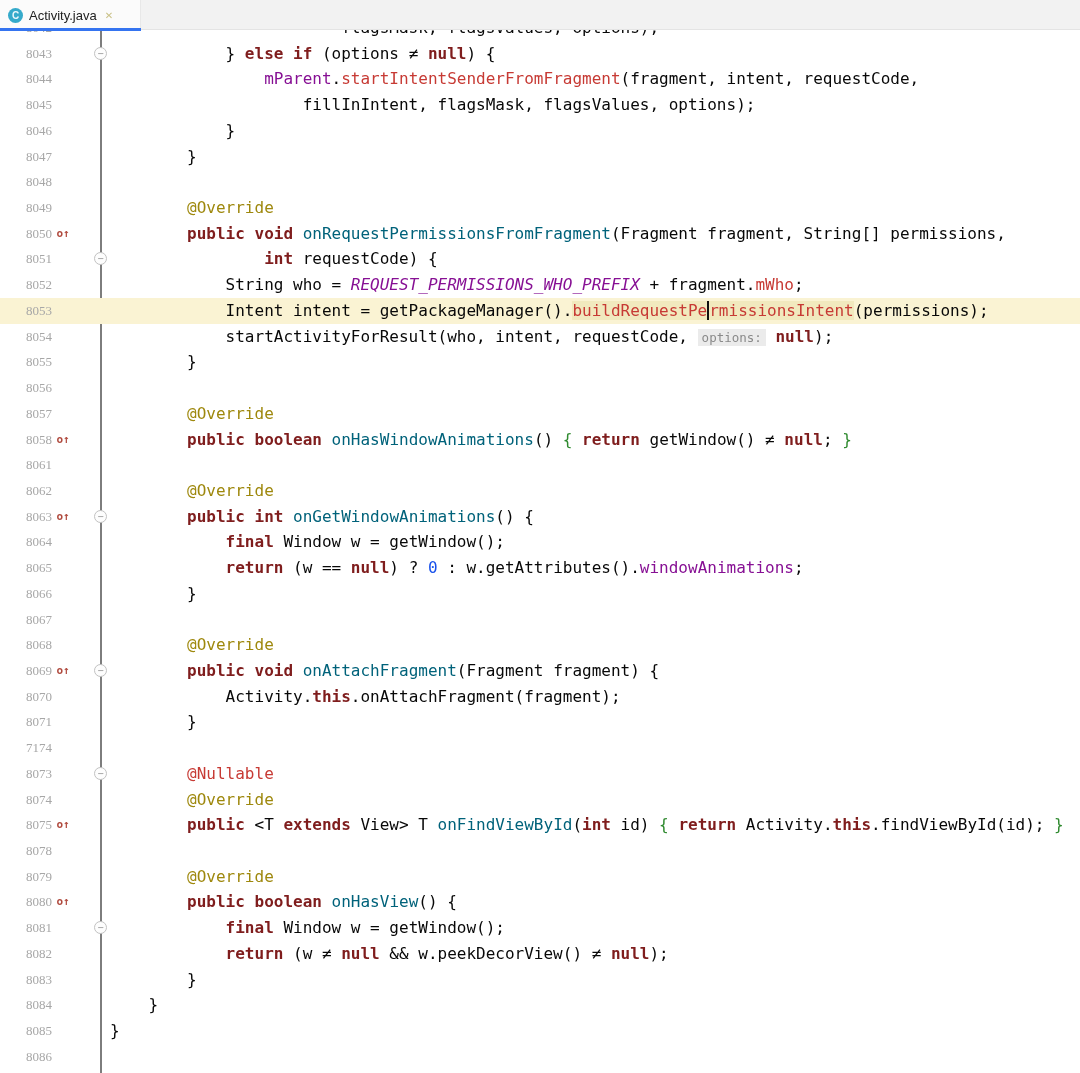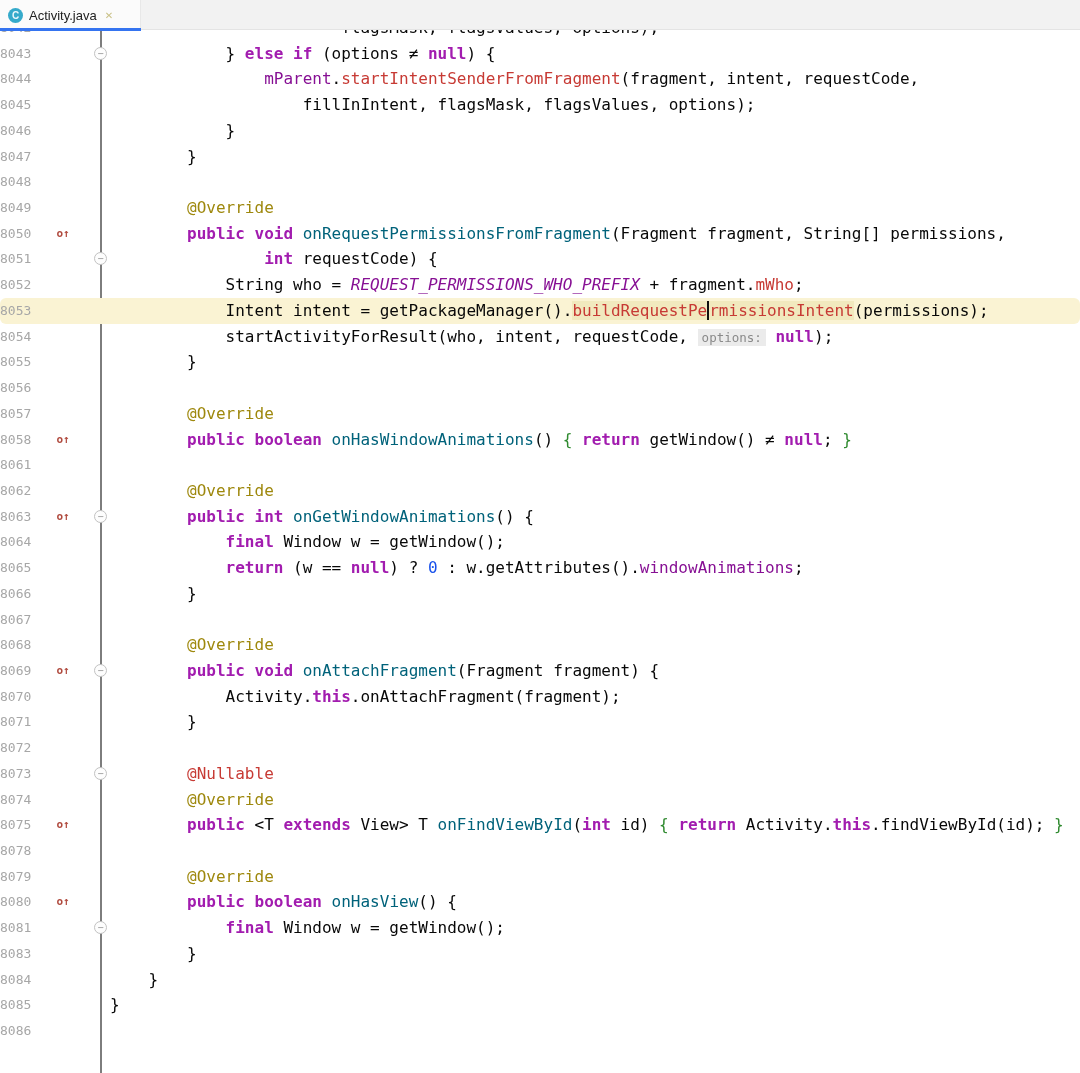--- a/index.html
+++ b/index.html
@@ -35,40 +35,40 @@
     background:#ffffff;overflow:hidden;
   }
   .gutter-sep{
     position:absolute;left:100px;top:0;bottom:0;width:2px;background:#7D7D7D;z-index:1;
   }
   .rows{margin-top:-15px;position:relative;z-index:2;}
   .row{
     position:relative;height:25.72px;line-height:25.72px;
     font-size:16px;color:#080808;
   }
-  .row.current{background:#FAF3D3;border-radius:6px;}
+  .row.current{background:#FAF3D3;}
   .lnum{
-    position:absolute;left:0;width:52px;
-    font-size:13px;color:#A7A7A7;
+    position:absolute;left:0;width:52px;text-align:right;
+    font-size:13px;color:#A7A7A7;font-family:Liberation Serif, serif;
   }
   .ov-icon{
     position:absolute;left:53px;top:0;width:20px;text-align:center;
     font-size:11px;font-weight:bold;color:#B04A3E;cursor:pointer;
   }
   .fold-marker{
     position:absolute;left:94px;top:6px;width:13px;height:13px;
     border:1px solid #C2C2C2;border-radius:50%;background:#FDFDFD;
     color:#9A9A9A;font-size:10px;line-height:12px;text-align:center;
     box-sizing:border-box;cursor:pointer;z-index:3;
   }
   .code{
     position:absolute;left:110px;top:0;white-space:pre;
   }
   
-  .kw{color:#a21caf;font-weight:bold;}
+  .kw{color:#7f1d1d;font-weight:bold;}
   .decl{color:#00627A;}
   .red{color:#C73A34;}
   .hl{background:#F1E9BE;}
   .cst{color:#871094;font-style:italic;text-align:center;}
   .field{color:#871094;}
   .num{color:#1750EB;}
   .ann{color:#9E880D;}
   .fb{color:#2F8A2F;}
   .hint{
     background:#EBEBEB;color:#8A8A8A;border-radius:0;
@@ -208,21 +208,21 @@
       </div>
       <div class="row">
         <span class="lnum">8070</span>
         <span class="code">            <span>Activity.</span><span class="kw">this</span><span>.onAttachFragment(fragment);</span></span>
       </div>
       <div class="row">
         <span class="lnum">8071</span>
         <span class="code">        <span>}</span></span>
       </div>
       <div class="row">
-        <span class="lnum">8072</span>
+        <span class="lnum">7174</span>
         <span class="code"></span>
       </div>
       <div class="row">
         <span class="lnum">8073</span>
         <span class="fold-marker">−</span>
         <span class="code">        <span class="red">@Nullable</span></span>
       </div>
       <div class="row">
         <span class="lnum">8074</span>
         <span class="code">        <span class="ann">@Override</span></span>
@@ -242,20 +242,24 @@
       </div>
       <div class="row">
         <span class="lnum">8080</span>
         <span class="ov-icon">o↑</span>
         <span class="code">        <span class="kw">public</span><span> </span><span class="kw">boolean</span><span> </span><span class="decl">onHasView</span><span>() {</span></span>
       </div>
       <div class="row">
         <span class="lnum">8081</span>
         <span class="fold-marker">−</span>
         <span class="code">            <span class="kw">final</span><span> Window w = getWindow();</span></span>
+      </div>
+      <div class="row">
+        <span class="lnum">8082</span>
+        <span class="code">            <span class="kw">return</span><span> (w ≠ </span><span class="kw">null</span><span> &amp;&amp; w.peekDecorView() ≠ </span><span class="kw">null</span><span>);</span></span>
       </div>
       <div class="row">
         <span class="lnum">8083</span>
         <span class="code">        <span>}</span></span>
       </div>
       <div class="row">
         <span class="lnum">8084</span>
         <span class="code">    <span>}</span></span>
       </div>
       <div class="row">

